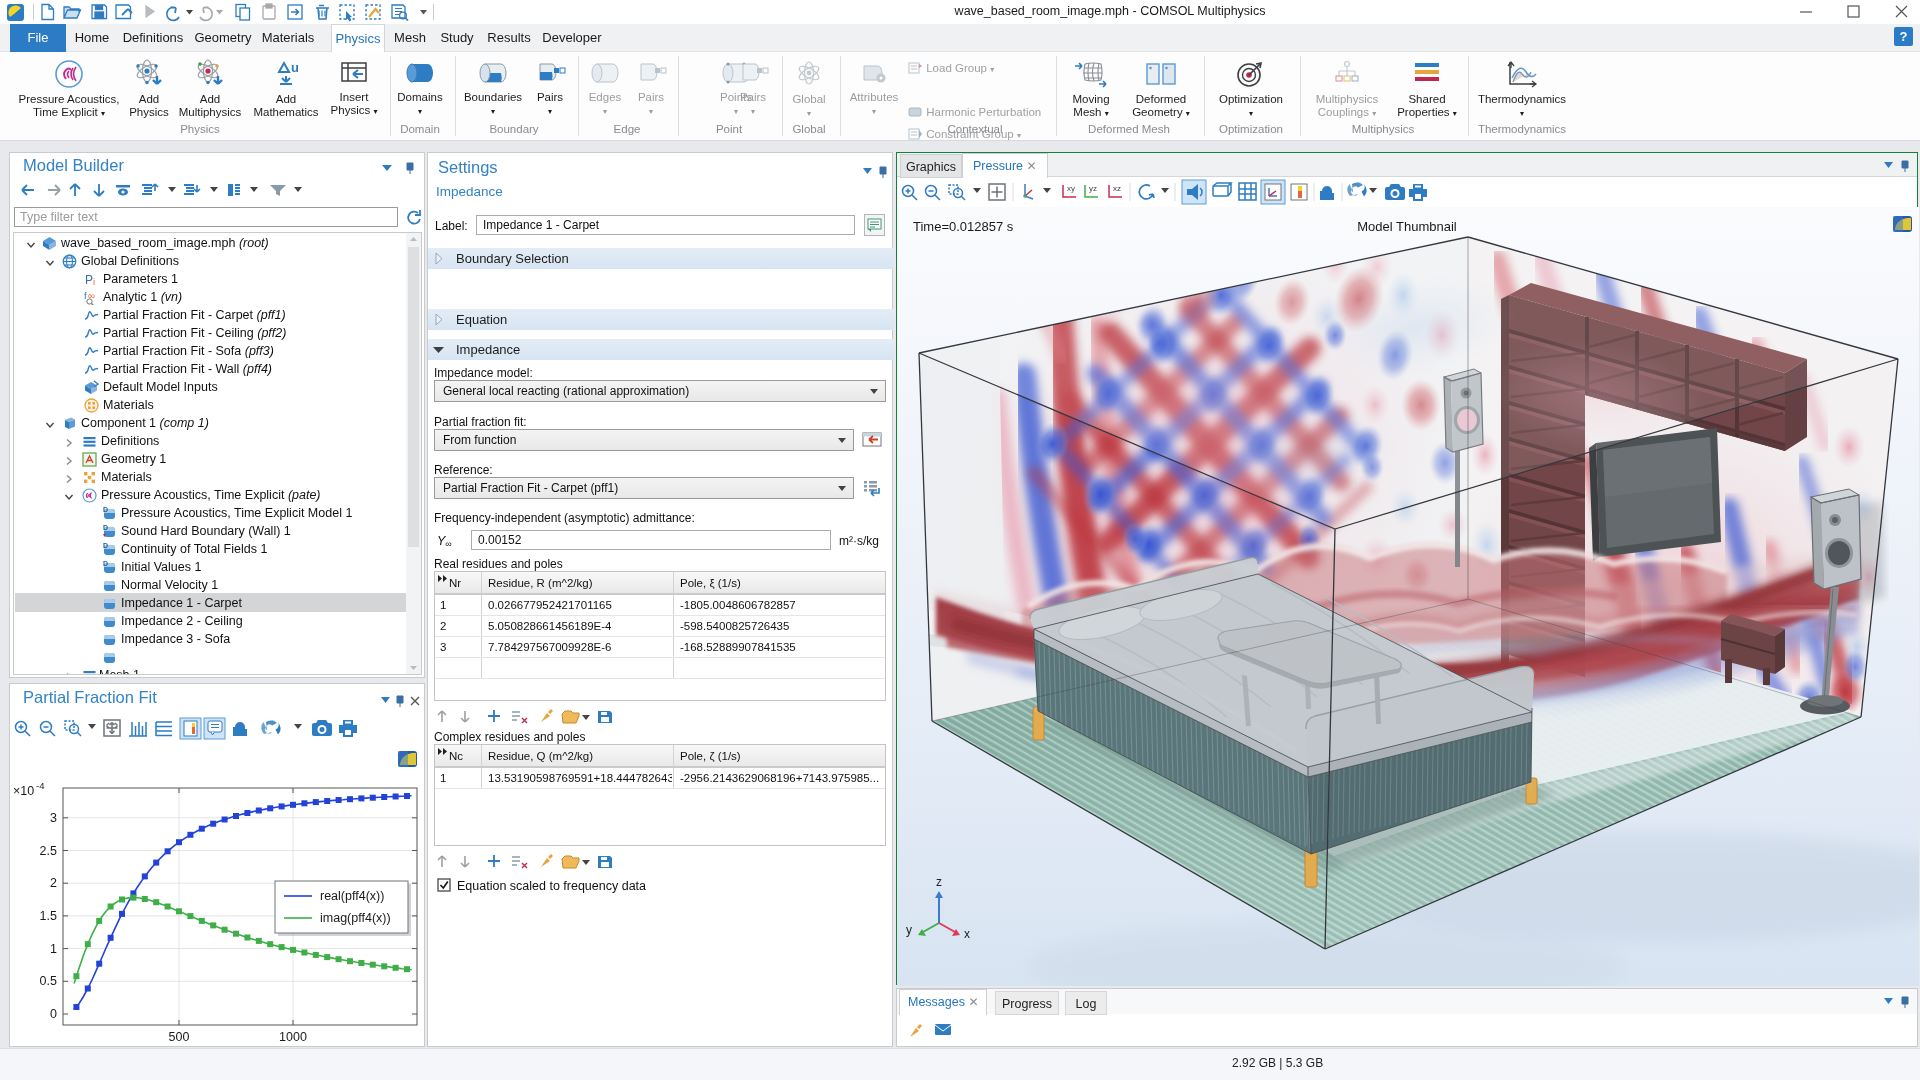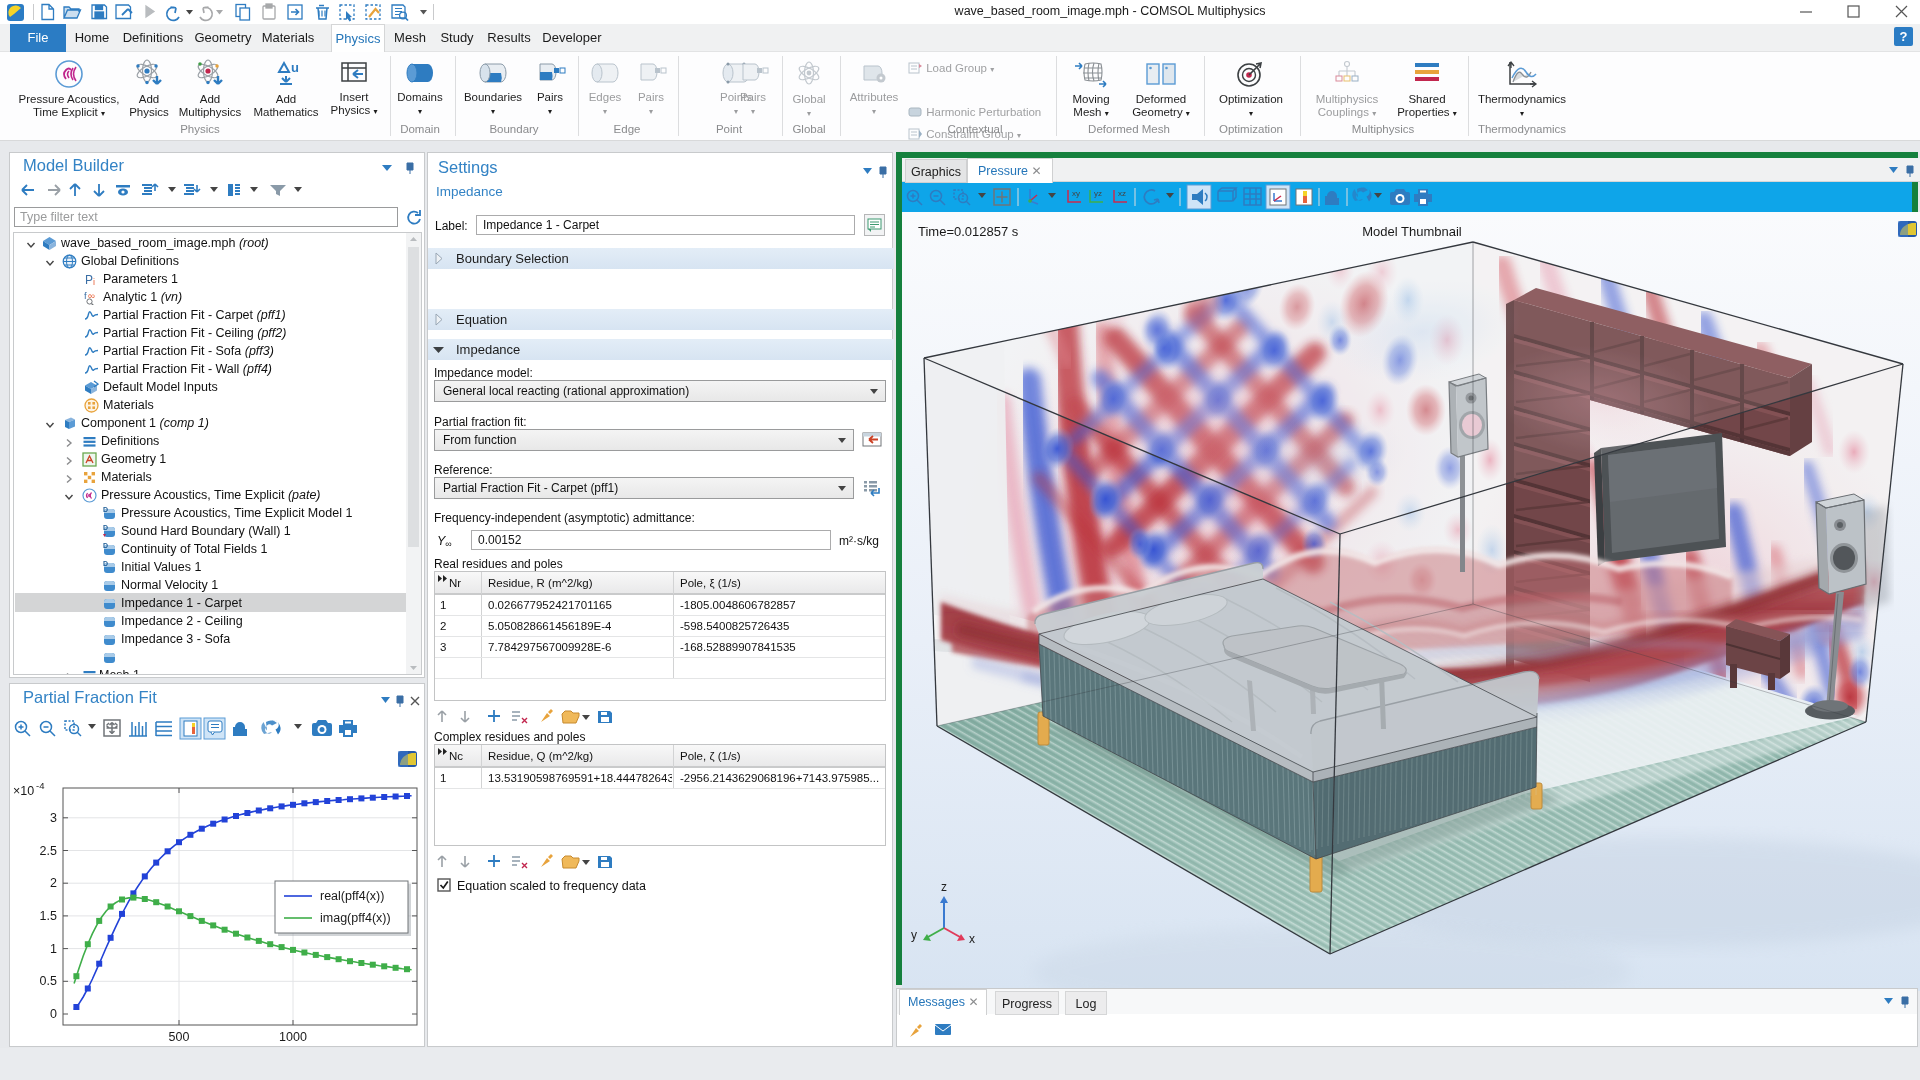--- a/index.html
+++ b/index.html
@@ -972,21 +972,21 @@
           <rect x="167" y="6" width="6" height="3" fill="#fff"></rect>
         </g>
   </svg>
   <svg class="abs" style="left:9px;top:725px;" width="15" height="15">
     <rect x="1" y="1" width="12" height="12" fill="#fff" stroke="#555" stroke-width="1.4"></rect>
     <path d="M3.5 7 l2.8 3 l4.5 -6.5" fill="none" stroke="#1a1a1a" stroke-width="1.7"></path>
   </svg>
   <div class="abs" style="left:29px;top:726px;font-size:12.5px;color:#111;">Equation scaled to frequency data</div>
 </div>
 
-<div class="panel" id="graphics" style="left:896px;top:152px;width:1022px;height:833px;border:6px solid #15803d;background:#0ea5e9;">
+<div class="panel" id="graphics" style="left:896px;top:152px;width:1022px;height:833px;border:1px solid #15803d;background:#ffffff;">
   <div class="abs" style="left:0;top:0;width:1020px;height:24px;background:#f0f1f2;border-bottom:1px solid #d5d6d7;"></div>
   <div class="gtab" style="left:3px;top:1px;width:62px;background:#e4e5e6;border:1px solid #cfd0d1;color:#222;text-align:center;">Graphics</div>
   <div class="gtab" style="left:65px;top:0px;width:86px;height:25px;background:#ffffff;border:1px solid #cfd0d1;border-bottom:none;color:#2576b9;text-align:left;padding-left:10px;">Pressure <span style="color:#8a8b8d;font-size:12px;">✕</span></div>
   <svg class="abs" style="left:986px;top:6px;" width="32" height="14">
     <path d="M1 3 l4.5 6 l4.5 -6 z" fill="#2e7cc1"></path>
     <path d="M19 2 h6 v7 h-6 z M22 9 v4" fill="#3a6ea5" stroke="#3a6ea5"></path>
   </svg>
 
   <svg class="abs" style="left:0;top:25px;" width="1022" height="29">
     <g fill="none" stroke="#2e7cc1" stroke-width="1.5">
@@ -1563,14 +1563,17 @@
   </svg>
   <svg class="abs" style="left:8px;top:30px;" width="60" height="22">
     <path d="M5 18 l6 -9 l3 3 z M12 8 l3 -3 2 2 -3 3 z" fill="#e8a33c"></path>
     <g fill="#2e7cc1">
           <rect x="30" y="5" width="16" height="11" rx="1"></rect>
           <path d="M30 6 l8 6 8 -6" stroke="#fff" fill="none"></path>
         </g>
   </svg>
 </div>
 
-
+<div class="abs" style="left:0;top:1048px;width:1920px;height:32px;background:#f4f6f9;border-top:1px solid #dcdde0;">
+  <div class="abs" style="left:1232px;top:7px;font-size:12px;color:#222;">2.92 GB | 5.3 GB</div>
 </div>
 
+</div>
+
 </body></html>

